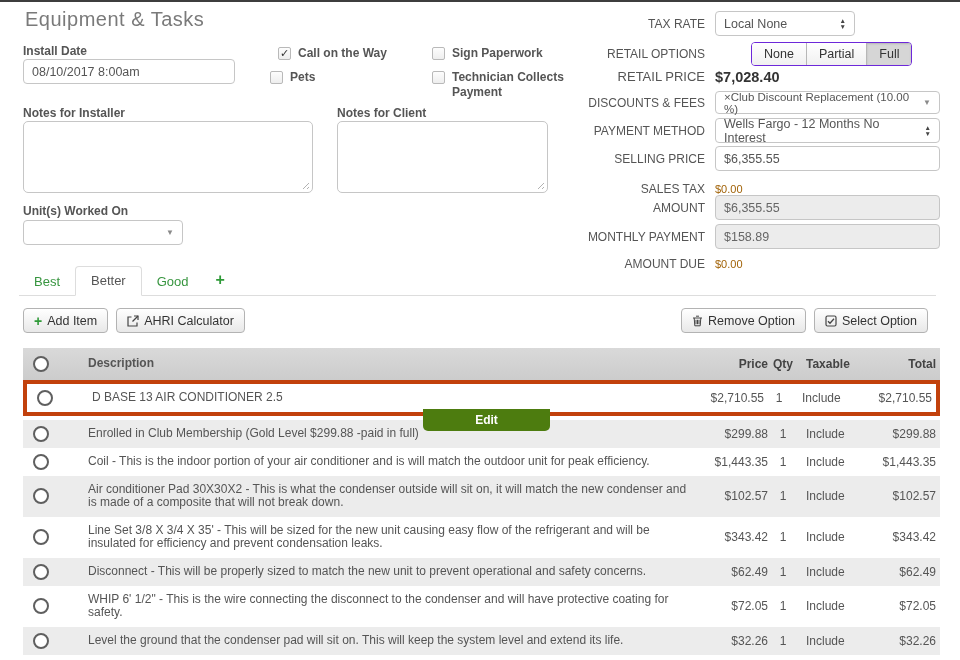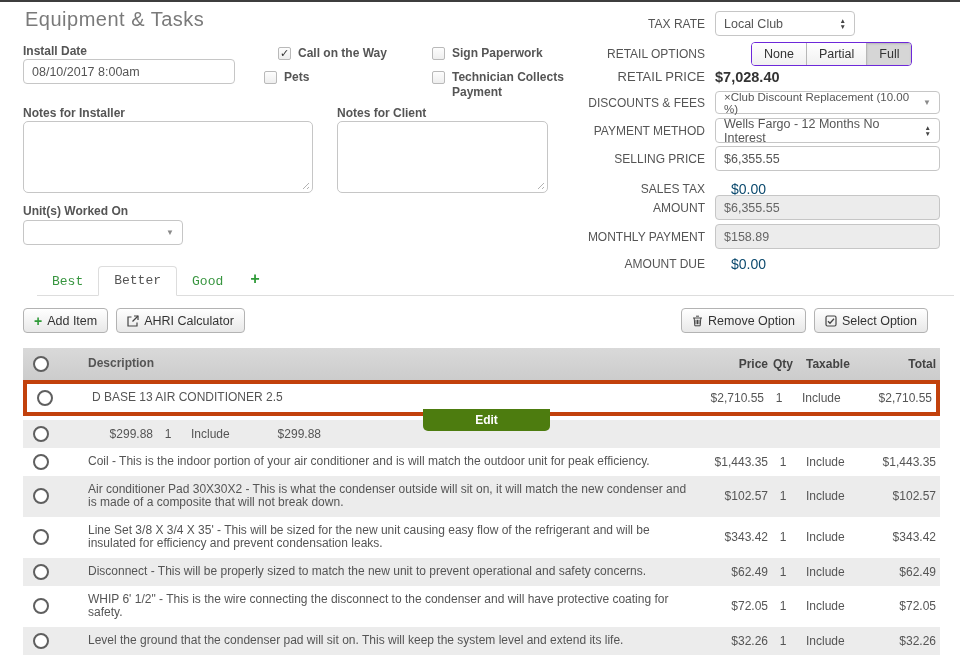--- a/index.html
+++ b/index.html
@@ -38,35 +38,35 @@
 
   .select-box { position:absolute; display:flex; align-items:center; padding:0 8px; }
   .select-box .sel-text { flex:1; white-space:nowrap; overflow:hidden; }
   .stepper { display:flex; flex-direction:column; align-items:center; margin-left:4px; }
   .stepper span { font-size:6.5px; line-height:5.5px; color:#444; }
   .caret { font-size:8px; color:#8a8a8a; margin-left:4px; }
 
   
   .pricing-row { position:absolute; left:500px; width:440px; height:25px; display:flex; align-items:center; }
   .pricing-row .plabel { width:205px; text-align:right; font-size:12px; color:#555; flex:0 0 205px; }
-  .pricing-row .ptext { margin-left:26px; font-size:14px; color:#0c4a6e; }
+  .pricing-row .ptext { margin-left:10px; font-size:11px; color:#a16207; }
   .retail-price-val { margin-left:10px; font-size:14.5px; font-weight:bold; color:#333; }
 
   .seg-group { margin-left:10px; display:flex; height:24px; border:1px solid #6d28d9; border-radius:4px; overflow:hidden; }
   .seg { padding:0 12px; font-size:12.5px; color:#333; background:linear-gradient(#fff,#f0f0f0);
          display:flex; align-items:center; border-right:1px solid #b7b7b7; }
   .seg:last-child { border-right:none; }
   .seg.seg-active { background:#d6d6d6; box-shadow:inset 0 1px 2px rgba(0,0,0,.15); }
 
   .inline-select { position:relative; border:1px solid #c6c6c6; border-radius:4px; background:#fff;
                    display:flex; align-items:center; padding:0 8px; font-size:12.5px; height:25px; margin-left:10px; }
 
   
-  .tabbar { position:absolute; left:37px; top:268px; width:917px; height:28px; border-bottom:1px solid #ddd;
-            display:flex; align-items:flex-end;font-family:Liberation Mono, monospace; }
+  .tabbar { position:absolute; left:19px; top:268px; width:917px; height:28px; border-bottom:1px solid #ddd;
+            display:flex; align-items:flex-end; }
   .tab { padding:6px 15px 7px; font-size:13px; color:#37953f; margin-bottom:-1px; cursor:pointer; }
   .tab.active { color:#555; background:#fff; border:1px solid #ddd; border-bottom:1px solid #fff; border-radius:4px 4px 0 0; }
   .tab-add { padding:4px 12px 7px; font-size:16px; font-weight:bold; color:#2f9a38; margin-bottom:-1px; }
 
   
   .btnrow { position:absolute; left:23px; top:308px; width:917px; display:flex; justify-content:space-between; }
   .btn { height:25px; display:inline-flex; align-items:center; padding:0 10px; margin-right:8px;
          background:linear-gradient(#fff,#e8e8e8); border:1px solid #b3b3b3; border-radius:4px;
          font-size:12.5px; color:#333; cursor:pointer; }
   .btn:last-child { margin-right:12px; }
@@ -101,21 +101,21 @@
 
   <div class="field-label lbl" style="left:23px;top:44px;">Install Date</div>
   <input class="text date-input" type="text" value="08/10/2017 8:00am" style="">
 
   <div class="cb checked" style="left:278px;top:46px;">
     <span class="box">
         <span class="checkmark">✓</span>
       </span>
     <span class="cb-label">Call on the Way</span>
   </div>
-  <div class="cb" style="left:264px;top:70px;">
+  <div class="cb" style="left:270px;top:70px;">
     <span class="box"></span>
     <span class="cb-label">Pets</span>
   </div>
   <div class="cb" style="left:432px;top:46px;">
     <span class="box"></span>
     <span class="cb-label">Sign Paperwork</span>
   </div>
   <div class="cb" style="left:432px;top:70px;">
     <span class="box"></span>
     <span class="cb-label" style="max-width:120px;">Technician Collects Payment</span>
@@ -132,21 +132,21 @@
 
   <div class="field-label lbl" style="left:23px;top:204px;">Unit(s) Worked On</div>
   <div class="select-box" style="left:23px;top:220px;width:160px;height:25px;">
     <span class="sel-text"></span>
     <span class="caret">▼</span>
   </div>
 
   <div class="pricing-row" style="top:11px;">
     <span class="plabel">TAX RATE</span>
     <div class="inline-select" style="width:140px;">
-      <span class="sel-text" style="flex:1;">Local Club</span>
+      <span class="sel-text" style="flex:1;">Local None</span>
       <span class="stepper">
         <span>▲</span>
           <span>▼</span>
       </span>
     </div>
   </div>
 
   <div class="pricing-row" style="top:41px;gap:36px;">
     <span class="plabel">RETAIL OPTIONS</span>
     <div class="seg-group">
@@ -272,20 +272,21 @@
       <span class="c-tax">Include</span>
       <span class="c-total">$2,710.55</span>
     </div>
 
     <button class="edit-btn">Edit</button>
 
     <div class="trow alt">
       <span class="c-radio">
           <span class="radio"></span>
         </span>
+      <span class="c-desc">Enrolled in Club Membership (Gold Level $299.88 -paid in full)</span>
       <span class="c-price">$299.88</span>
       <span class="c-qty">1</span>
       <span class="c-tax">Include</span>
       <span class="c-total">$299.88</span>
     </div>
 
     <div class="trow">
       <span class="c-radio">
           <span class="radio"></span>
         </span>

